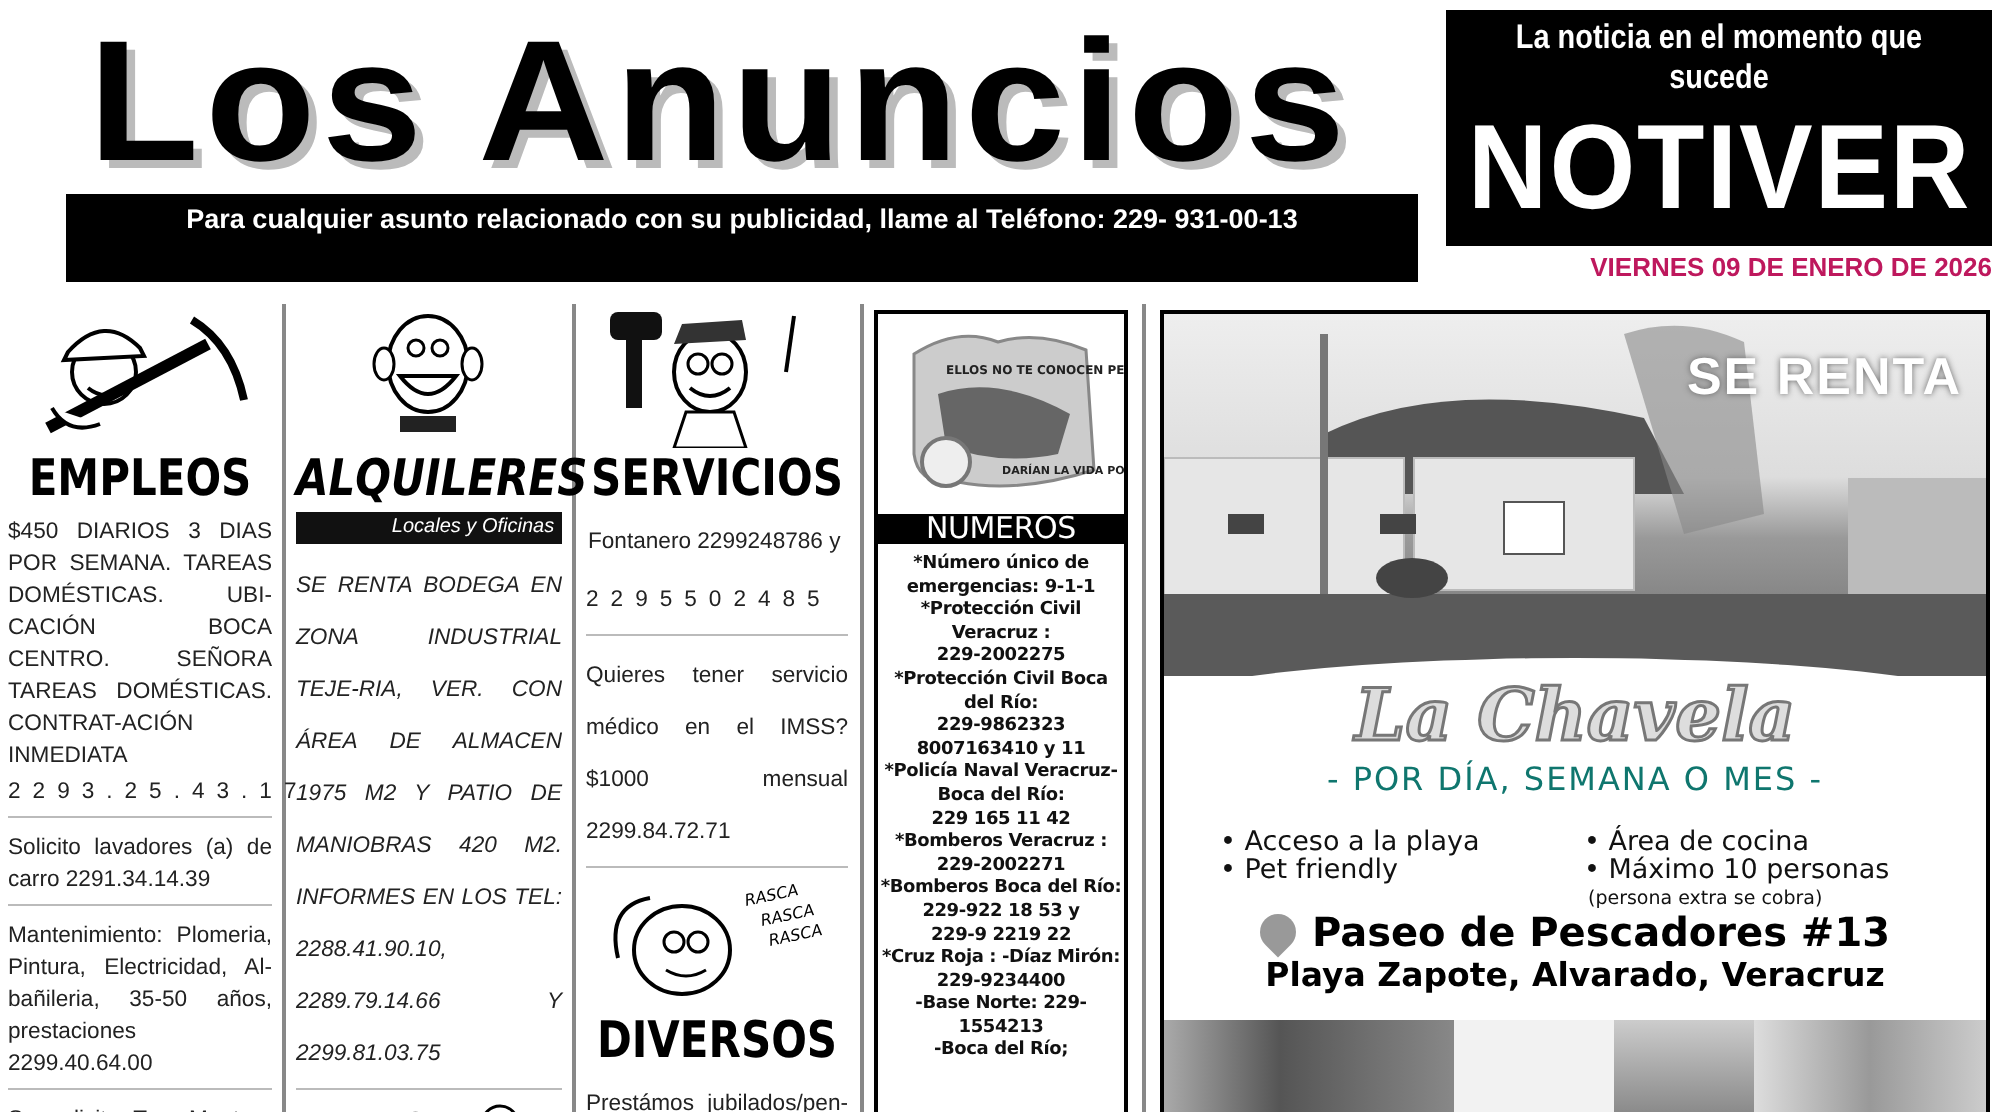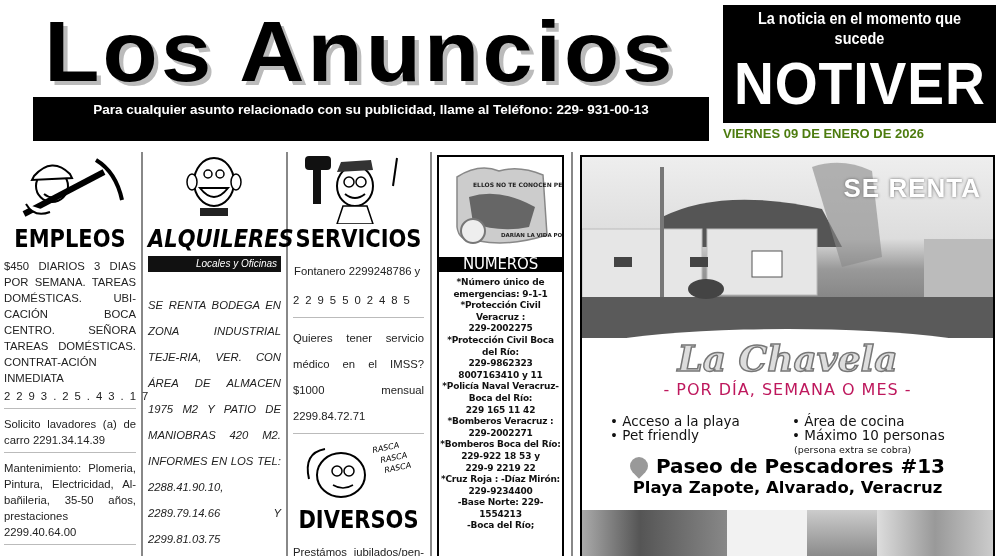--- a/index.html
+++ b/index.html
@@ -18,22 +18,22 @@
     background: #000; color: #fff; text-align: center; font-weight: bold;
     font-size: 13.5px; line-height: 19px; padding-top: 3px;
   }
   .notiver-box {
     position: absolute; left: 723px; top: 5px; width: 273px; height: 118px;
     background: #000; color: #fff; text-align: center;
   }
   .notiver-slogan { font-size: 17px; font-weight: bold; margin-top: 4px; transform: scaleX(0.85); }
   .notiver-name { font-size: 60px; font-weight: 900; line-height: 70px; letter-spacing: 1px; transform: scaleX(0.92); }
   .date-line {
-    position: absolute; left: 723px; top: 126px; width: 273px; text-align: left;
-    font-size: 13px; font-weight: bold; color: #4d7c0f;
+    position: absolute; left: 723px; top: 126px; width: 273px; text-align: right;
+    font-size: 13px; font-weight: bold; color: #be185d;
   }
 
   
   .col {
     position: absolute; top: 152px; bottom: 0;
     font-size: 11.3px; line-height: 16px; color: #222;
   }
   .col-divider { position: absolute; top: 152px; bottom: 0; width: 2px; background: #888; }
   .col1 { left: 4px; width: 132px; }
   .col2 { left: 148px; width: 133px; font-style: italic; }
@@ -43,21 +43,21 @@
   .section-title {
     font-family: "DejaVu Sans", sans-serif; font-weight: 900; font-size: 21px;
     letter-spacing: 0px; color: #000; text-align: center; line-height: 26px;
     transform: scaleY(1.2); margin: 2px 0 4px;
   }
   .ad { text-align: justify; padding: 2px 0 4px; border-bottom: 1px solid #bbb; margin-bottom: 5px; }
   .ad.loose { line-height: 26px; }
   .ad.wide-num { letter-spacing: 6px; }
   .subbar {
     background: #111; color: #fff; text-align: center; font-size: 10px;
-    height: 16px; line-height: 16px; margin-bottom: 18px; padding-left: 44px;
+    height: 16px; line-height: 16px; margin-bottom: 6px; padding-left: 44px;
   }
 
   
   .emerg {
     position: absolute; left: 437px; top: 155px; width: 127px; bottom: 0;
     border: 2px solid #000; border-bottom: none;
   }
   .emerg-art { height: 100px; position: relative; }
   .emerg-bar {
     background: #000; color: #fff; font-size: 15px; text-align: center; height: 15px; line-height: 15px;
@@ -85,21 +85,21 @@
     position: absolute; left: -20px; top: 172px; width: 451px; height: 60px;
     background: #fff; border-radius: 50% 50% 0 0 / 30px 30px 0 0;
   }
   .brand {
     position: absolute; left: 0; width: 411px; top: 180px; text-align: center;
     font-family: "DejaVu Serif", serif; font-style: italic; font-weight: bold;
     font-size: 36px; color: #ddd; -webkit-text-stroke: 1.5px #777;
   }
   .tagline {
     position: absolute; left: 0; width: 411px; top: 223px; text-align: center;
-    font-family: "DejaVu Sans", sans-serif; font-size: 16px; color: #be185d; letter-spacing: 1px;
+    font-family: "DejaVu Sans", sans-serif; font-size: 16px; color: #0f766e; letter-spacing: 1px;
   }
   .features {
     position: absolute; left: 28px; top: 257px; width: 370px;
     font-family: "DejaVu Sans", sans-serif; font-size: 13.5px; color: #111; line-height: 14px;
   }
   .features .f { position: absolute; white-space: nowrap; }
   .features .small { font-size: 9.5px; }
   .address {
     position: absolute; left: 0; width: 411px; top: 297px; text-align: center;
     font-family: "DejaVu Sans", sans-serif; font-weight: bold; color: #000;

